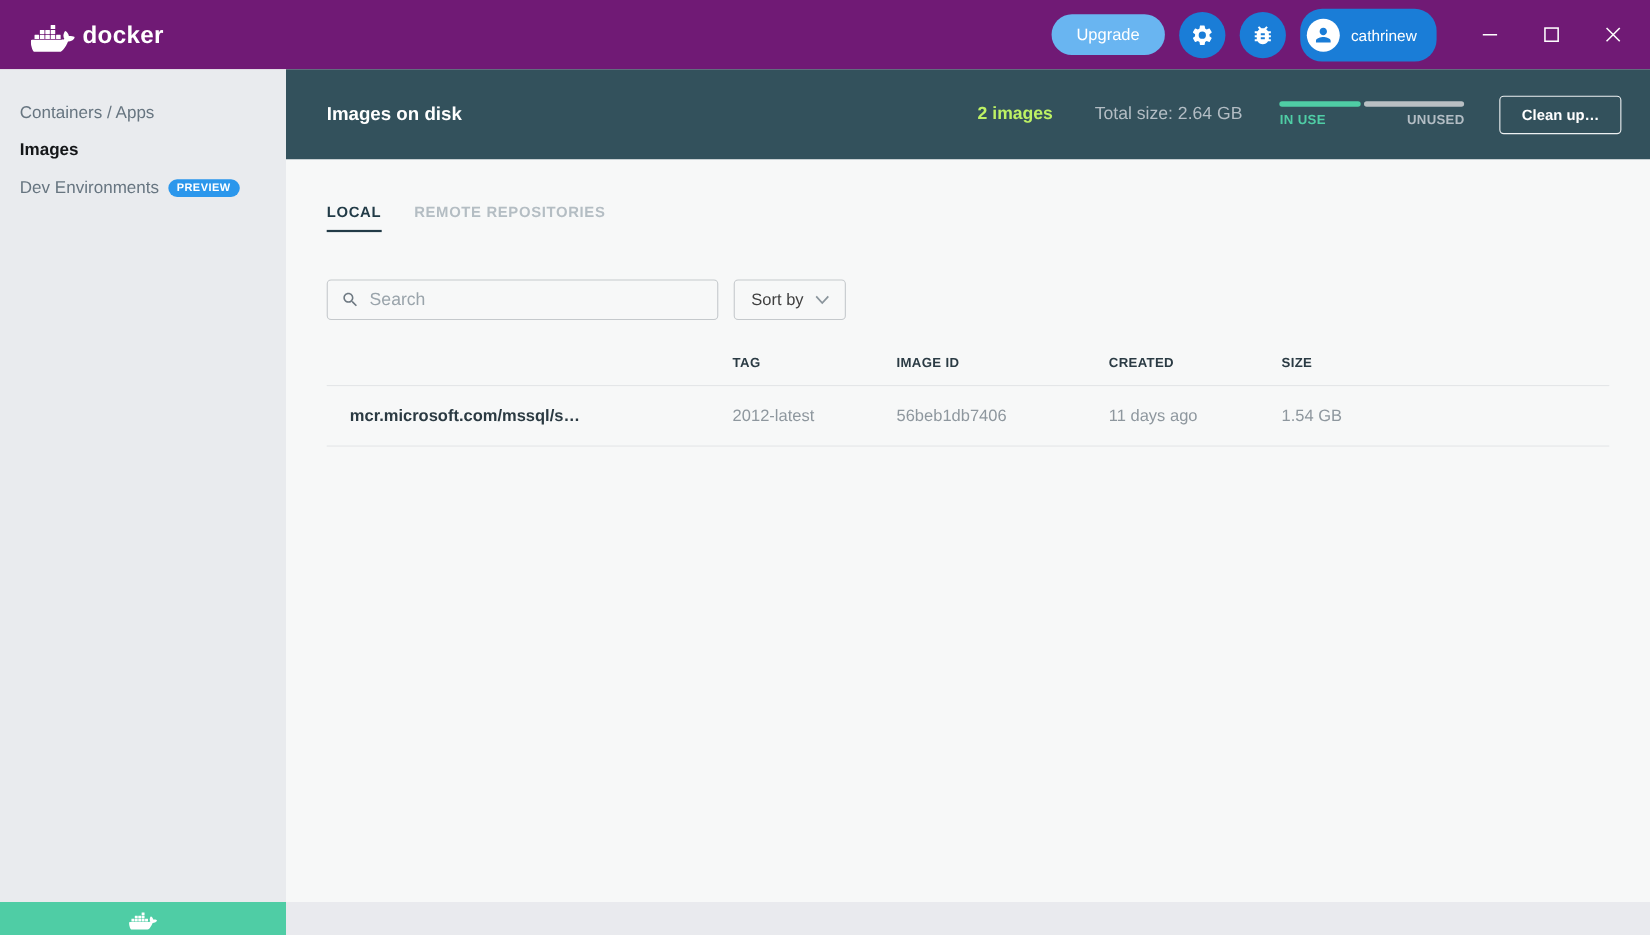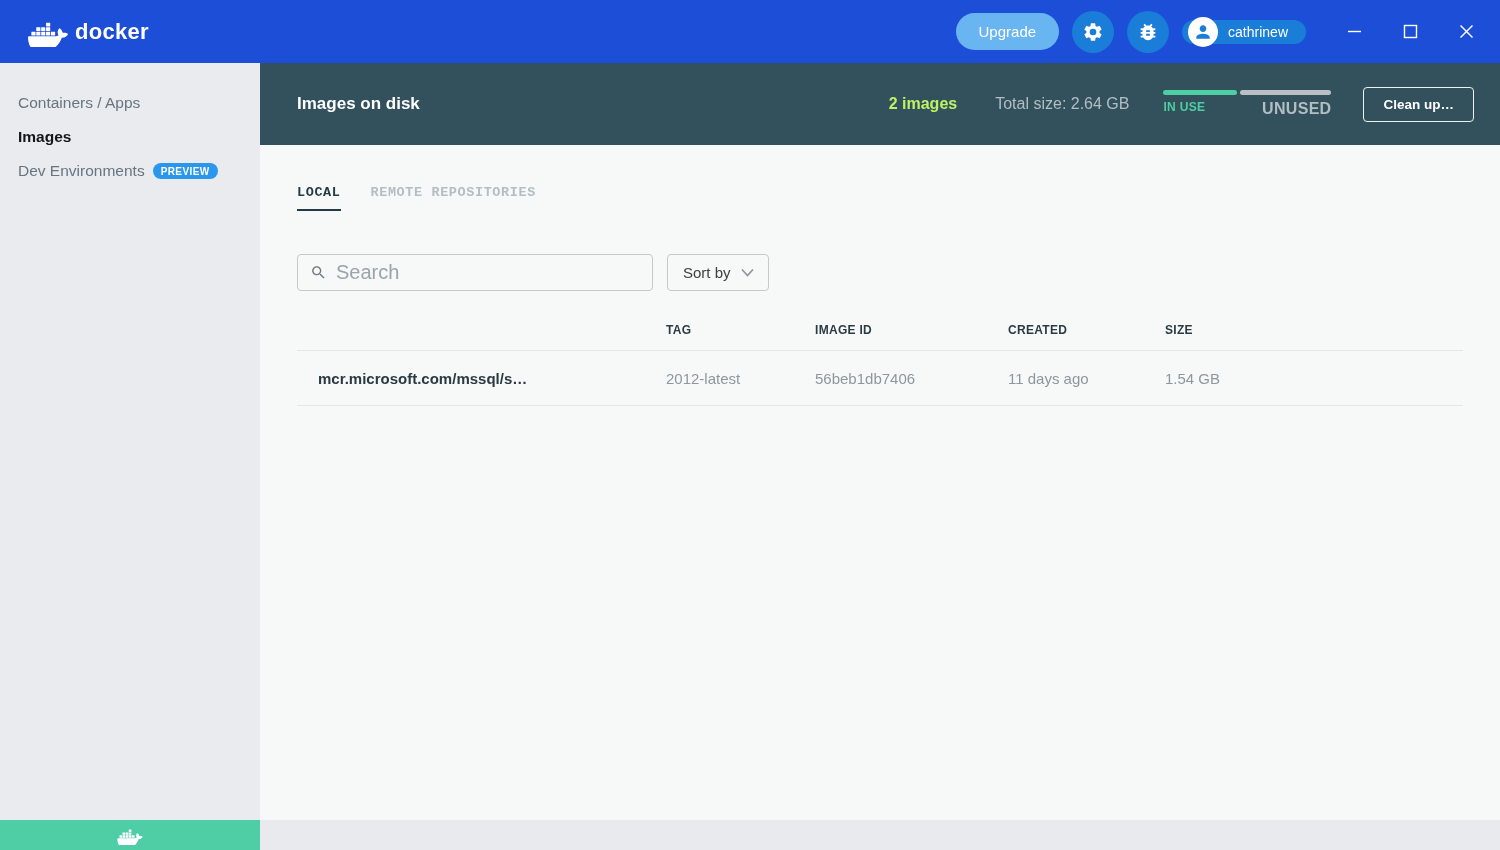--- a/index.html
+++ b/index.html
@@ -6,42 +6,42 @@
   html, body { width: 1500px; height: 850px; overflow: hidden; }
   body {
     font-family: "Liberation Sans", sans-serif;
     display: flex; flex-direction: column;
     background: #f7f8f8;
   }
 
   
   .titlebar {
     height: 63px; flex: 0 0 63px;
-    background: #1d4ed8;
+    background: #701a75;
     display: flex; align-items: center;
     padding: 0 24px 0 28px;
     color: #fff;
   }
   .logo { display: flex; align-items: center; gap: 7px; }
   .logo svg { width: 40px; height: 30px; display: block; }
   .logo-text { font-size: 22px; font-weight: 600; letter-spacing: 0.3px; }
   .titlebar-right { margin-left: auto; display: flex; align-items: center; gap: 13px; }
   .upgrade-btn {
     background: #69b5f1; border: none; color: #fff;
     font-family: inherit; font-size: 15px;
     padding: 10px 23px; border-radius: 20px; cursor: pointer;
   }
   .circle-btn {
     width: 42px; height: 42px; border-radius: 50%;
     background: #1a7dd7; border: none; cursor: pointer;
     display: flex; align-items: center; justify-content: center;
   }
   .circle-btn svg { width: 22px; height: 22px; fill: #fff; }
   .user-pill {
-    height: 24px; border-radius: 20px; background: #1a7dd7;
+    height: 48px; border-radius: 20px; background: #1a7dd7;
     display: flex; align-items: center; gap: 10px;
     padding: 0 18px 0 6px; cursor: pointer; border: none;
     color: #fff; font-family: inherit;
   }
   .avatar {
     width: 30px; height: 30px; border-radius: 50%; background: #fff;
     display: flex; align-items: center; justify-content: center;
   }
   .avatar svg { width: 20px; height: 20px; fill: #1a7dd7; }
   .user-name { font-size: 14px; }
@@ -81,46 +81,46 @@
   .page-title { color: #fff; font-size: 17px; font-weight: bold; }
   .header-spacer { flex: 1; }
   .image-count { color: #bef264; font-size: 16px; font-weight: 600; margin-right: 38px; }
   .total-size { color: #b3bdc4; font-size: 16px; margin-right: 34px; }
   .usage { width: 168px; margin-right: 32px; }
   .usage-bar { display: flex; gap: 3px; height: 5px; }
   .usage-used { background: #4fcda5; border-radius: 3px; }
   .usage-free { flex: 1; background: #b9bfc3; border-radius: 3px; }
   .usage-labels { display: flex; justify-content: space-between; margin-top: 5px; }
   .usage-labels .in-use { color: #4fcda5; font-size: 12px; font-weight: bold; letter-spacing: 0.3px; }
-  .usage-labels .unused { color: #b3bdc4; font-size: 16px; font-weight: bold; letter-spacing: 0.3px; }
+  .usage-labels .unused { color: #b3bdc4; font-size: 12px; font-weight: bold; letter-spacing: 0.3px; }
   .cleanup-btn {
     background: transparent; border: 1px solid #eef1f2; border-radius: 4px;
     color: #fff; font-family: inherit; font-size: 13.5px; font-weight: 600;
     padding: 9px 19px; cursor: pointer;
   }
 
   
   .content { flex: 1; background: #f7f8f8; padding: 40px 37px 0; min-height: 0; }
-  .tabs { display: flex; gap: 30px; font-family: Liberation Mono, monospace; }
+  .tabs { display: flex; gap: 30px; }
   .tab {
     font-size: 13.5px; font-weight: bold; letter-spacing: 0.6px;
     color: #b4bdc3; padding-bottom: 9px; cursor: pointer;
     border-bottom: 2px solid transparent;
   }
   .tab.active { color: #223b47; border-bottom-color: #223b47; }
 
   .toolbar { display: flex; margin-top: 43px; gap: 14px; }
   .search-box {
     width: 356px; height: 37px; border: 1px solid #c5c9cc; border-radius: 4px;
     display: flex; align-items: center; padding: 0 12px; gap: 9px; background: transparent;
   }
   .search-box svg { width: 17px; height: 17px; fill: #6e7982; flex: 0 0 auto; }
   .search-box input {
     border: none; outline: none; background: transparent; flex: 1;
-    font-family: inherit; font-size: 20px; color: #000000;
+    font-family: inherit; font-size: 16px; color: #000000;
   }
   .search-box input::placeholder { color: #9aa4ab; }
   .sort-btn {
     height: 37px; border: 1px solid #c5c9cc; border-radius: 4px; background: transparent;
     display: flex; align-items: center; gap: 10px; padding: 0 14px 0 15px;
     font-family: inherit; font-size: 15px; color: #404040; cursor: pointer;
   }
   .sort-btn svg { width: 13px; height: 9px; stroke: #8b959c; stroke-width: 1.6; fill: none; }
 
   

